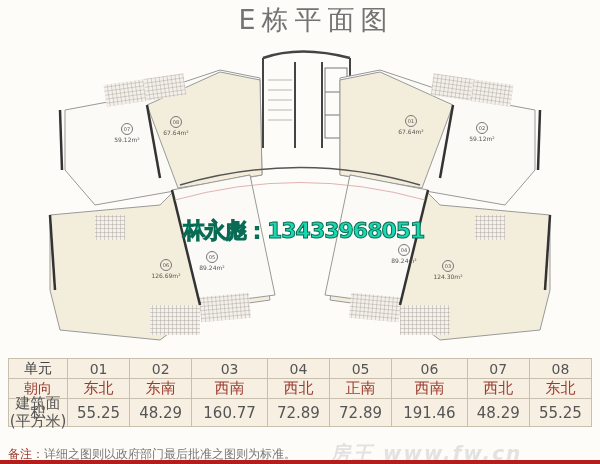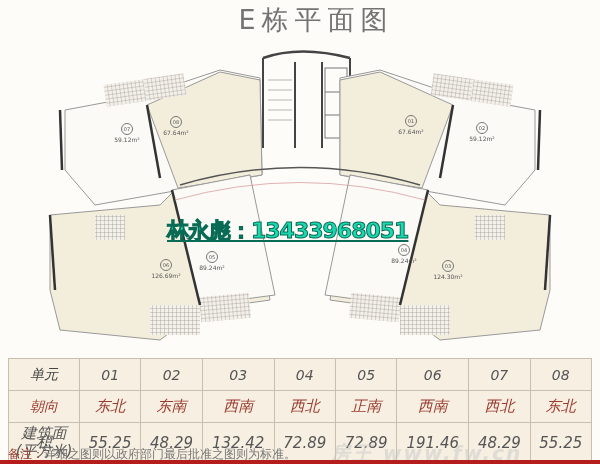--- a/index.html
+++ b/index.html
@@ -4,25 +4,25 @@
 <style>
   html, body { margin:0; padding:0; }
   body { width:600px; height:464px; background:#fdfcf8; position:relative; overflow:hidden;
          font-family:"DejaVu Sans", sans-serif; }
   .title { position:absolute; left:16px; top:2px; width:600px; text-align:center;
            font-size:27px; color:#737373; letter-spacing:6px; font-family:"DejaVu Sans", sans-serif; }
   .plan { position:absolute; left:0; top:40px; width:600px; height:315px; }
   .unit-label { position:absolute; font-size:6px; color:#555; text-align:center; width:50px; margin-left:-25px; }
   .unit-num { display:block; margin:0 auto 1px auto; width:10px; height:10px; border:1px solid #777; border-radius:50%;
               font-size:5px; line-height:10px; }
-  .contact { position:absolute; left:167px; top:216px; font-size:22px; font-weight:bold; color:#19d9b0;
-             -webkit-text-stroke:1px #0a6b55; letter-spacing:-1px; font-family:"DejaVu Sans", sans-serif; white-space:nowrap;text-decoration:underline; }
+  .contact { position:absolute; left:183px; top:216px; font-size:22px; font-weight:bold; color:#19d9b0;
+             -webkit-text-stroke:1px #0a6b55; letter-spacing:-1px; font-family:"DejaVu Sans", sans-serif; white-space:nowrap; }
   table.info { position:absolute; left:8px; top:358px; width:584px; border-collapse:collapse;
                background:#f6efe2; font-family:"DejaVu Sans", sans-serif; }
-  table.info td { border:1px solid #c9bfae; text-align:center; padding:6px; color:#444;font-style:italic; }
+  table.info td { border:1px solid #c9bfae; text-align:center; padding:0; color:#444; }
   table.info tr.r-unit td { height:19px; font-size:14px; color:#555; }
   table.info tr.r-dir td { height:19px; font-size:15px; color:#9b3a2e;margin-left:32px; }
   table.info tr.r-area td { height:21px; font-size:15px; color:#555; }
   table.info td.hd { width:58px; font-size:8px; line-height:9px; color:#6a3a30; }
   table.info tr.r-unit td.hd, table.info tr.r-dir td.hd { font-size:14px; color:#444; }
   table.info tr.r-dir td.hd { color:#9b3a2e; }
   .note { position:absolute; left:8px; top:446px; font-size:12px; color:#777; }
   .note b { color:#9b3a2e; font-weight:normal; }
   .watermark { position:absolute; left:330px; top:440px; font-size:20px; font-style:italic; color:rgba(200,200,200,0.5);
                font-weight:bold; letter-spacing:2px; }
@@ -150,21 +150,21 @@
     <td>西北</td>
     <td>东北</td>
   </tr>
   <tr class="r-area">
     <td class="hd">
       <div>建筑面积</div>
       <div>(平方米)</div>
     </td>
     <td>55.25</td>
     <td>48.29</td>
-    <td>132.42</td>
+    <td>160.77</td>
     <td>72.89</td>
     <td>72.89</td>
     <td>191.46</td>
     <td>48.29</td>
     <td>55.25</td>
   </tr>
 </tbody>
   </table>
 
 <div class="note">

